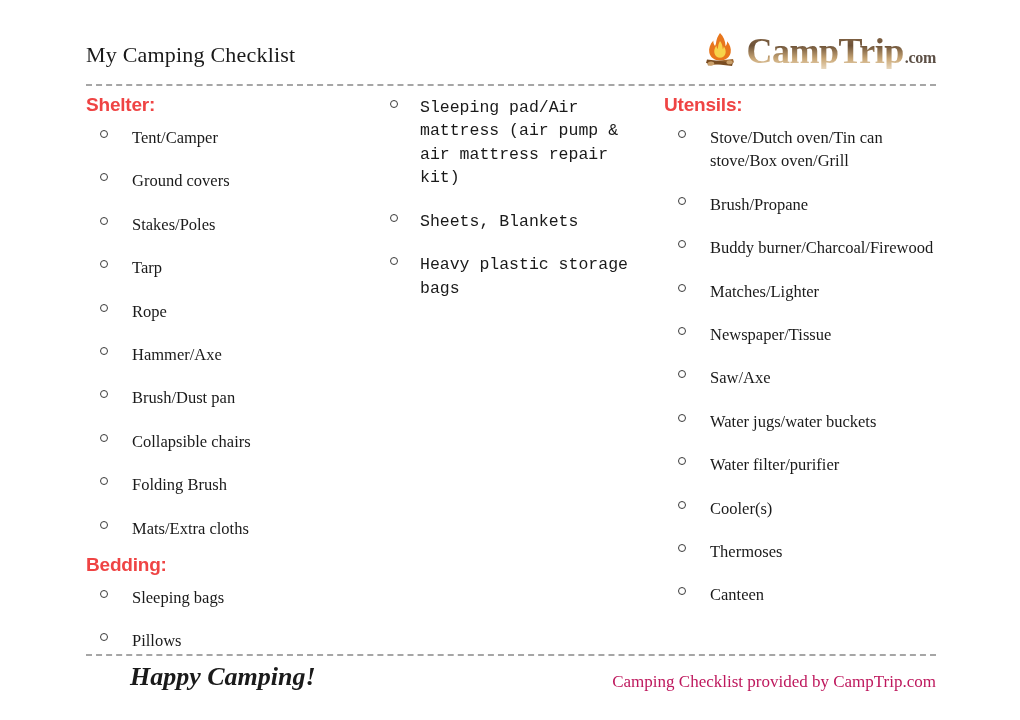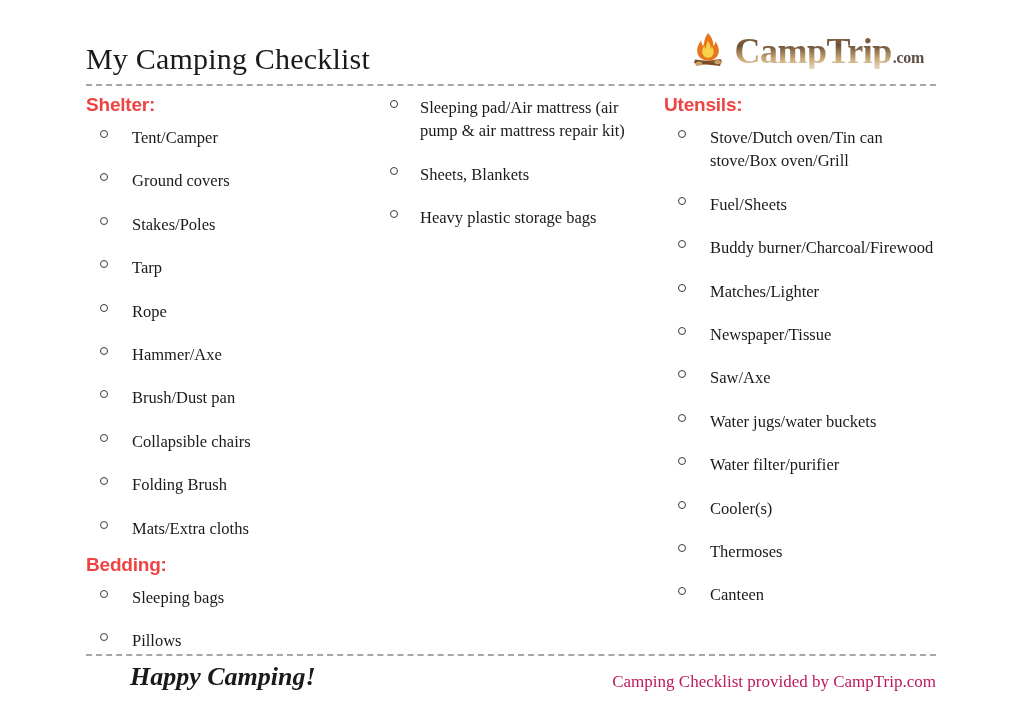--- a/index.html
+++ b/index.html
@@ -29,30 +29,30 @@
     left: 86px;
     top: 22px;
     width: 850px;
     height: 56px;
   }
   .doc-title {
     position: absolute;
     left: 0;
     top: 20px;
     font-family: "Liberation Serif", serif;
-    font-size: 30px;
+    font-size: 22px;
     font-weight: 400;
     letter-spacing: 0.2px;
     color: #1a1a1a;
     white-space: nowrap;
   }
 
   .logo {
     position: absolute;
-    right: 12px;
+    right: 0;
     top: 4px;
     height: 50px;
     display: flex;
     align-items: center;
     gap: 4px;
   }
   .campfire {
     width: 44px;
     height: 44px;
     flex: 0 0 auto;
@@ -142,21 +142,21 @@
     top: 4px;
     width: 8px;
     height: 8px;
     border: 1.3px solid #3b3b3b;
     border-radius: 50%;
     box-sizing: border-box;
   }
 
   
   .col-2 ul.items { margin-top: 2px; }
-  .col-2 ul.items li { padding-left: 44px; }
+  .col-2 ul.items li { padding-left: 44px; font-family: Liberation Mono, monospace; }
 
   
   .footer {
     position: absolute;
     left: 86px;
     top: 662px;
     width: 850px;
     height: 40px;
   }
   .footer-left {
@@ -237,21 +237,21 @@
         <li><span class="bullet"></span><span>Sleeping pad/Air mattress (air pump &amp; air mattress repair kit)</span></li>
         <li><span class="bullet"></span><span>Sheets, Blankets</span></li>
         <li><span class="bullet"></span><span>Heavy plastic storage bags</span></li>
       </ul>
     </div>
 
     <div class="col col-3">
       <h2 class="section-heading">Utensils:</h2>
       <ul class="items">
         <li><span class="bullet"></span><span>Stove/Dutch oven/Tin can stove/Box oven/Grill</span></li>
-        <li><span class="bullet"></span><span>Fuel/Sheets</span></li>
+        <li><span class="bullet"></span><span>Brush/Propane</span></li>
         <li><span class="bullet"></span><span>Buddy burner/Charcoal/Firewood</span></li>
         <li><span class="bullet"></span><span>Matches/Lighter</span></li>
         <li><span class="bullet"></span><span>Newspaper/Tissue</span></li>
         <li><span class="bullet"></span><span>Saw/Axe</span></li>
         <li><span class="bullet"></span><span>Water jugs/water buckets</span></li>
         <li><span class="bullet"></span><span>Water filter/purifier</span></li>
         <li><span class="bullet"></span><span>Cooler(s)</span></li>
         <li><span class="bullet"></span><span>Thermoses</span></li>
         <li><span class="bullet"></span><span>Canteen</span></li>
       </ul>

